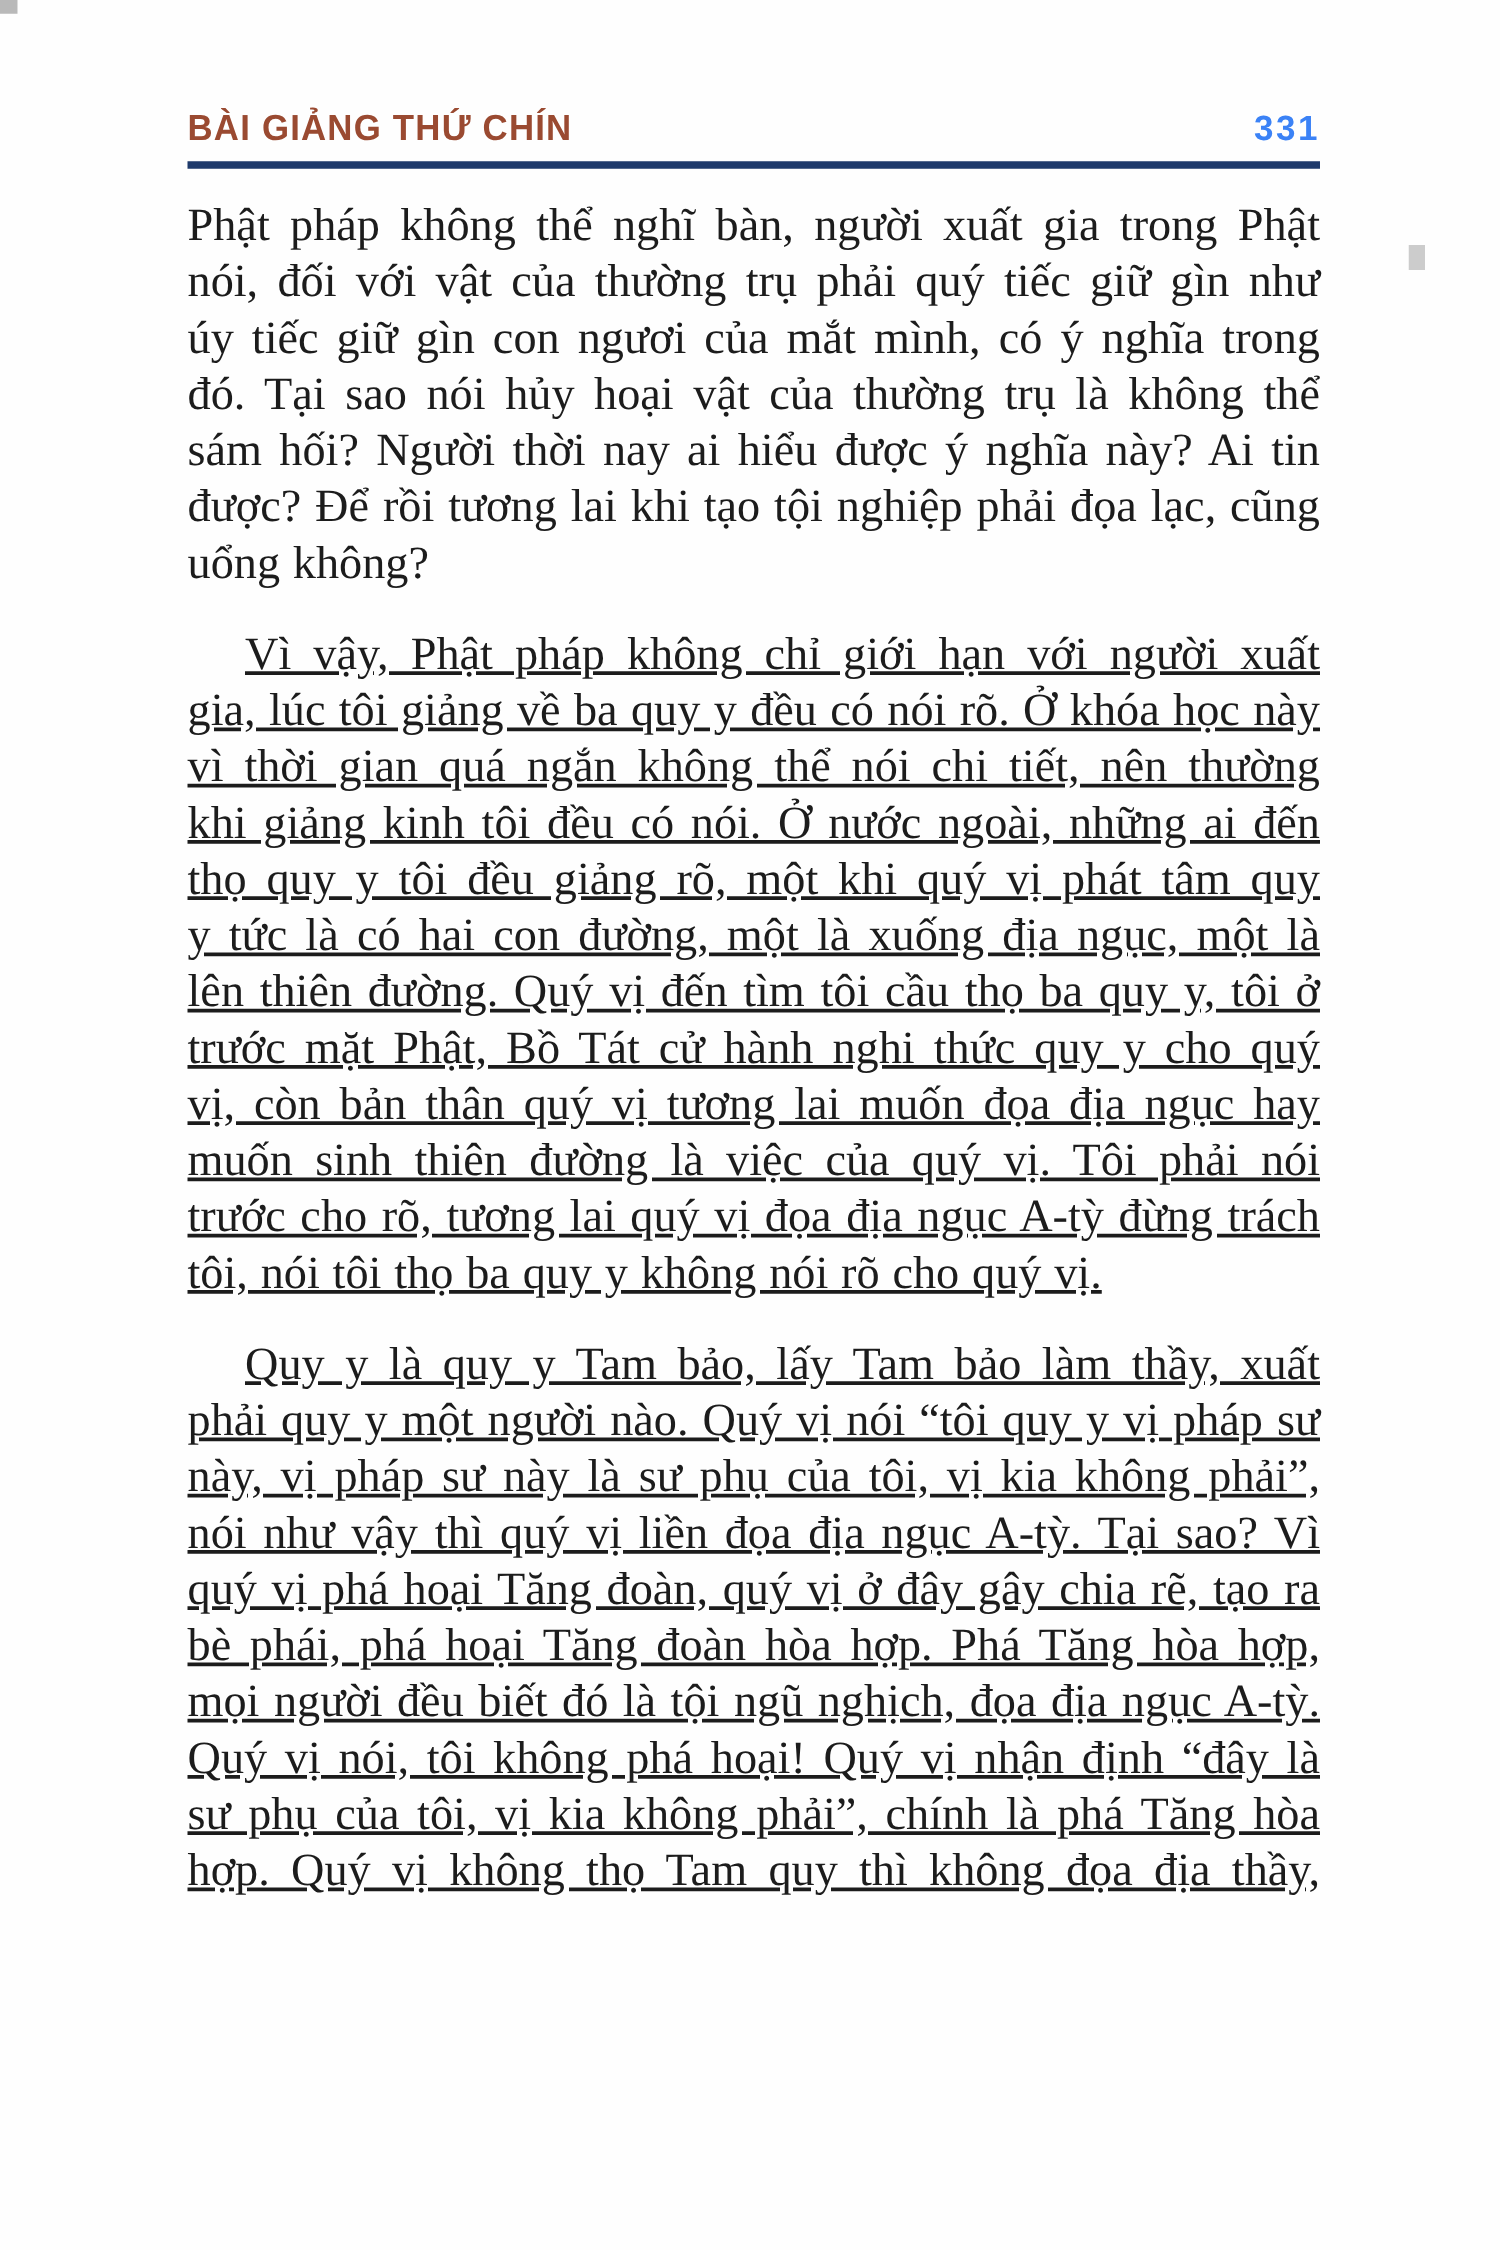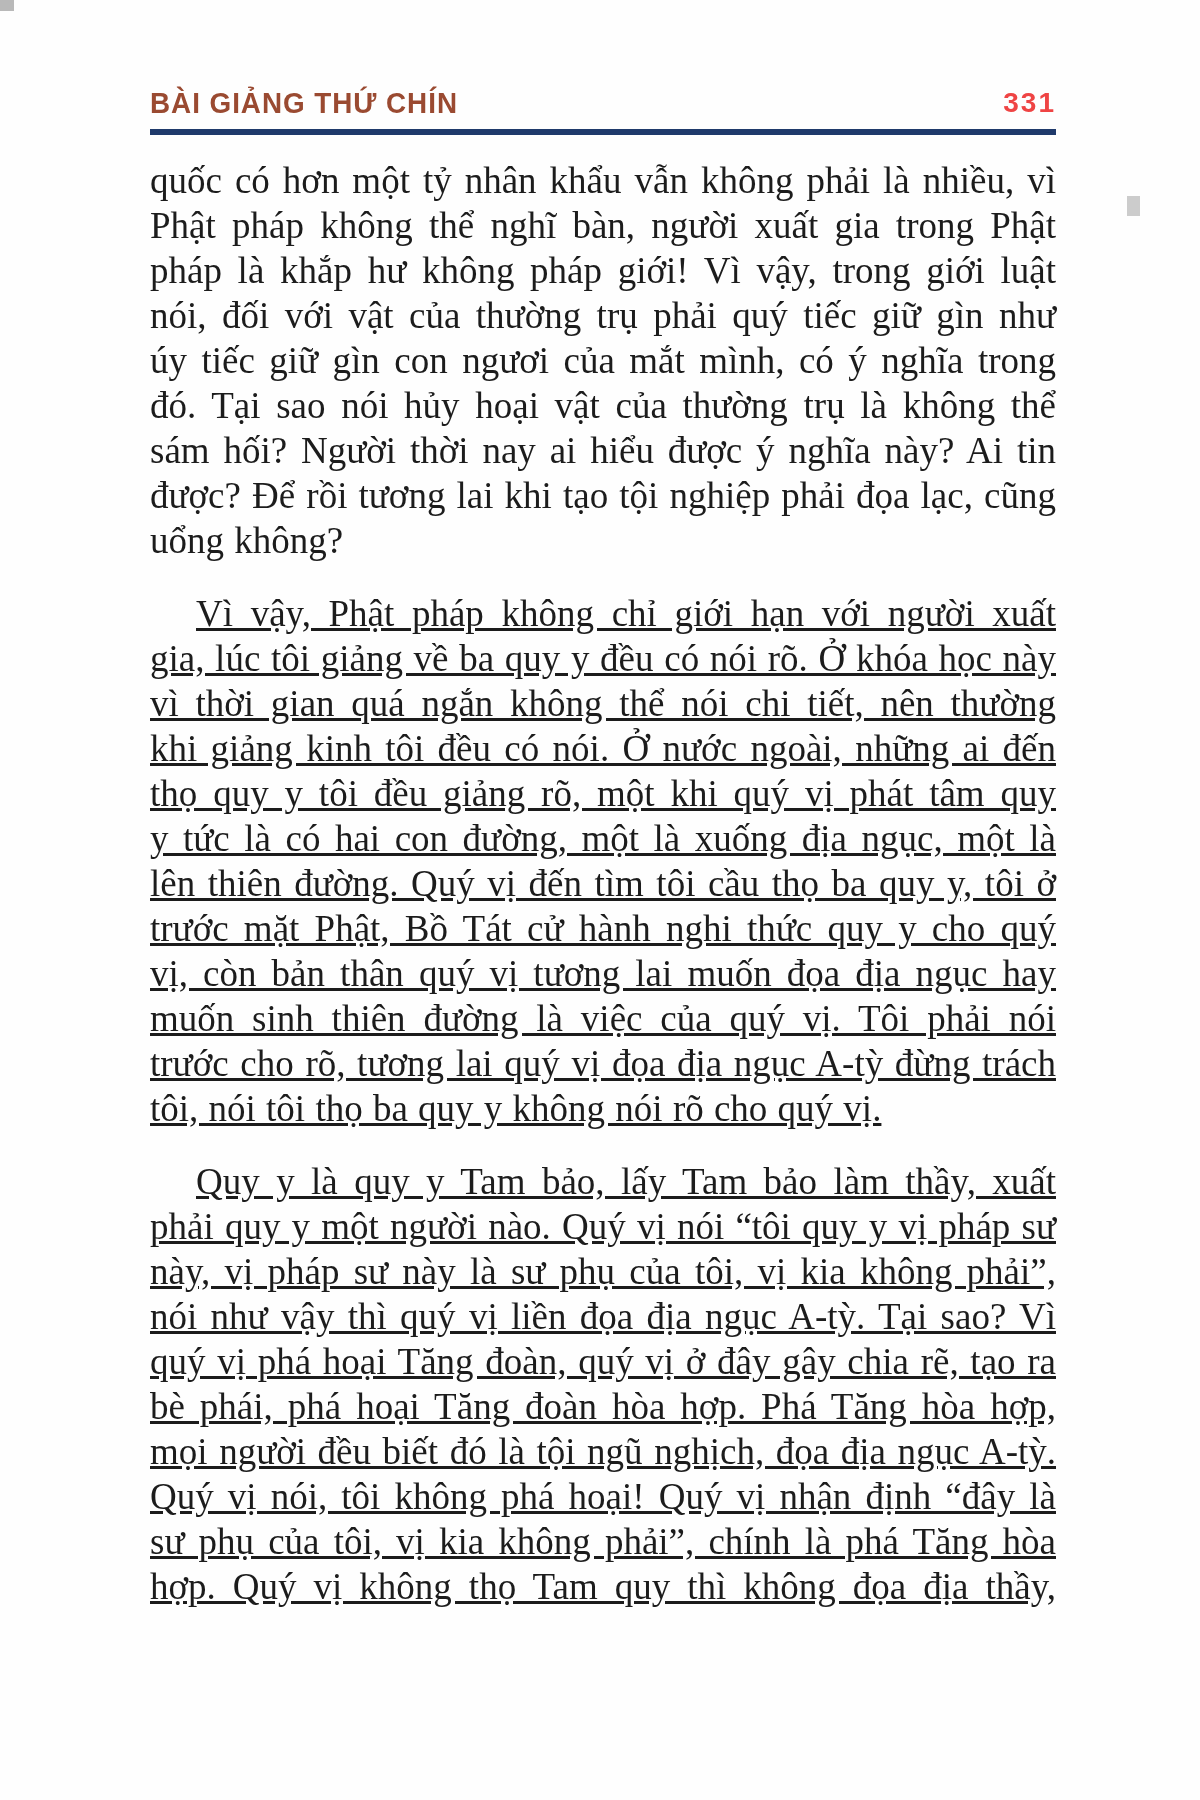--- a/index.html
+++ b/index.html
@@ -74,30 +74,28 @@
 </head>
 <body>
 
 <div class="page" style="background: rgb(254, 254, 254);">
   <div class="artifact-corner"></div>
   <div class="artifact-right"></div>
 
   <div class="content">
     <header class="running-header">
       <span class="header-title" style="color: rgb(154, 74, 49);">BÀI GIẢNG THỨ CHÍN</span>
-      <span class="page-number" style="color: #ef4444;">331</span>
+      <span class="page-number" style="color: #3b82f6;">331</span>
     </header>
 
     <div class="header-rule" style="background: rgb(31, 58, 107);"></div>
 
     <main class="body-text" id="body-text" style="color: rgb(28, 28, 28);">
         <div class="para">
-          <div class="line">quốc có hơn một tỷ nhân khẩu vẫn không phải là nhiều, vì</div>
           <div class="line">Phật pháp không thể nghĩ bàn, người xuất gia trong Phật</div>
-          <div class="line">pháp là khắp hư không pháp giới! Vì vậy, trong giới luật</div>
           <div class="line">nói, đối với vật của thường trụ phải quý tiếc giữ gìn như</div>
           <div class="line">úy tiếc giữ gìn con ngươi của mắt mình, có ý nghĩa trong</div>
           <div class="line">đó. Tại sao nói hủy hoại vật của thường trụ là không thể</div>
           <div class="line">sám hối? Người thời nay ai hiểu được ý nghĩa này? Ai tin</div>
           <div class="line">được? Để rồi tương lai khi tạo tội nghiệp phải đọa lạc, cũng</div>
           <div class="line endline">uổng không?</div>
         </div>
         <div class="para">
           <div class="line indent">Vì vậy, Phật pháp không chỉ giới hạn với người xuất</div>
           <div class="line">gia, lúc tôi giảng về ba quy y đều có nói rõ. Ở khóa học này</div>

